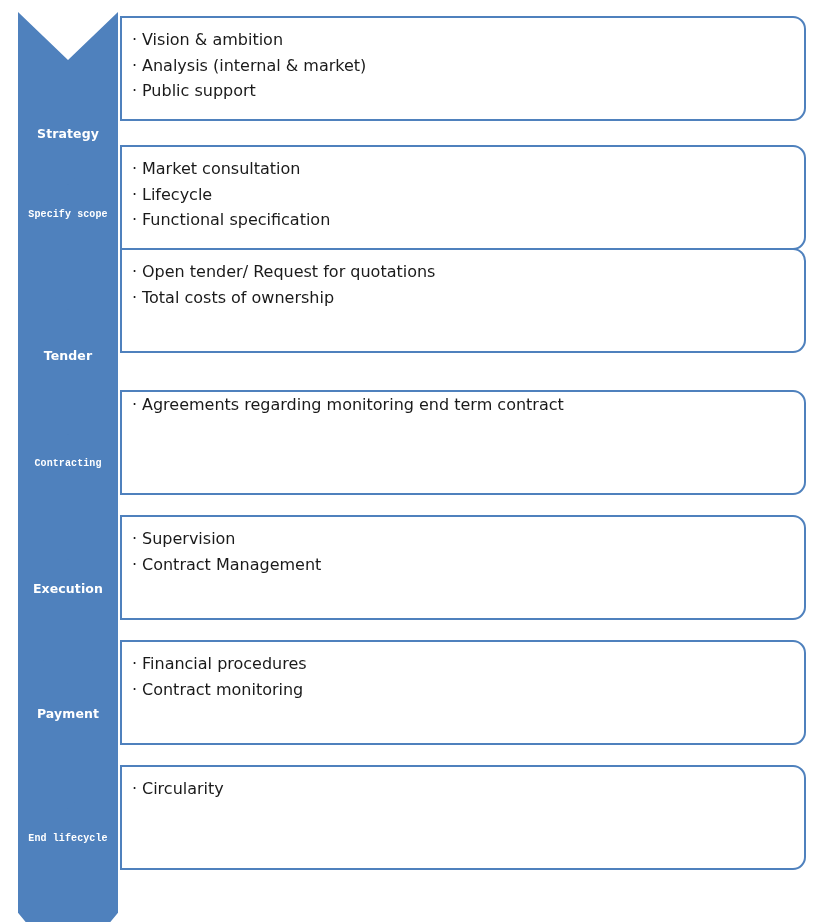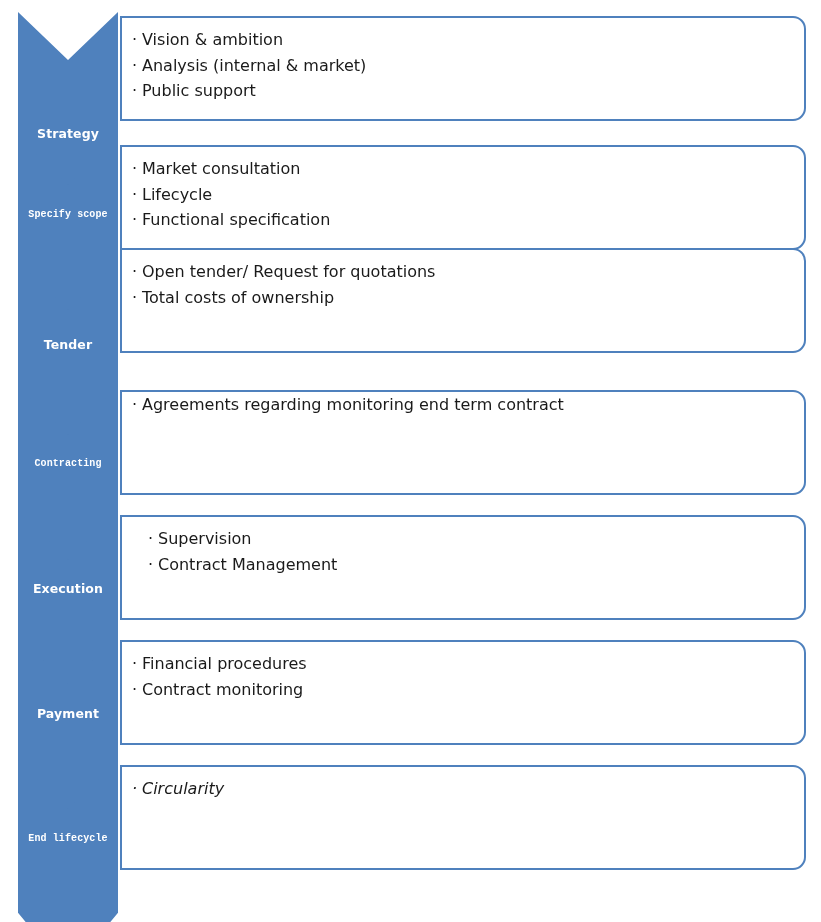--- a/index.html
+++ b/index.html
@@ -112,48 +112,48 @@
         </div>
       </div>
       <div class="stage-label small" style="top: 207.8px;">Specify scope</div>
       <div class="detail-box" style="top: 145px; height: 105px;">
         <div class="bullet-list" style="padding: 9px 0px 0px 10px;">
           <div class="bullet-item"><span class="bullet-dot">·</span><span>Market consultation</span></div>
           <div class="bullet-item"><span class="bullet-dot">·</span><span>Lifecycle</span></div>
           <div class="bullet-item"><span class="bullet-dot">·</span><span>Functional specification</span></div>
         </div>
       </div>
-      <div class="stage-label" style="top: 338px;">Tender</div>
+      <div class="stage-label" style="top: 349px;">Tender</div>
       <div class="detail-box" style="top: 248px; height: 105px;">
         <div class="bullet-list" style="padding: 9px 0px 0px 10px;">
           <div class="bullet-item"><span class="bullet-dot">·</span><span>Open tender/ Request for quotations</span></div>
           <div class="bullet-item"><span class="bullet-dot">·</span><span>Total costs of ownership</span></div>
         </div>
       </div>
       <div class="stage-label small" style="top: 457.4px;">Contracting</div>
       <div class="detail-box" style="top: 390.4px; height: 105px;">
         <div class="bullet-list" style="padding: 0 0px 0px 10px;">
           <div class="bullet-item"><span class="bullet-dot">·</span><span>Agreements regarding monitoring end term contract</span></div>
         </div>
       </div>
       <div class="stage-label" style="top: 582.2px;">Execution</div>
-      <div class="detail-box" style="top: 515.2px; height: 105px; padding-left: 16px;">
+      <div class="detail-box" style="top: 515.2px; height: 105px;">
         <div class="bullet-list" style="padding: 9px 0px 0px 10px;">
           <div class="bullet-item"><span class="bullet-dot">·</span><span>Supervision</span></div>
           <div class="bullet-item"><span class="bullet-dot">·</span><span>Contract Management</span></div>
         </div>
       </div>
       <div class="stage-label" style="top: 707px;">Payment</div>
       <div class="detail-box" style="top: 640px; height: 105px;">
         <div class="bullet-list" style="padding: 9px 0px 0px 10px;">
           <div class="bullet-item"><span class="bullet-dot">·</span><span>Financial procedures</span></div>
           <div class="bullet-item"><span class="bullet-dot">·</span><span>Contract monitoring</span></div>
         </div>
       </div>
       <div class="stage-label small" style="top: 831.8px;">End lifecycle</div>
       <div class="detail-box" style="top: 764.8px; height: 105px;">
-        <div class="bullet-list" style="padding: 9px 0px 0px 10px; font-style: italic;">
+        <div class="bullet-list" style="padding: 9px 0px 0px 10px;">
           <div class="bullet-item"><span class="bullet-dot">·</span><span>Circularity</span></div>
         </div>
       </div>
     </div>
 
 </div>
 
 </body></html>

